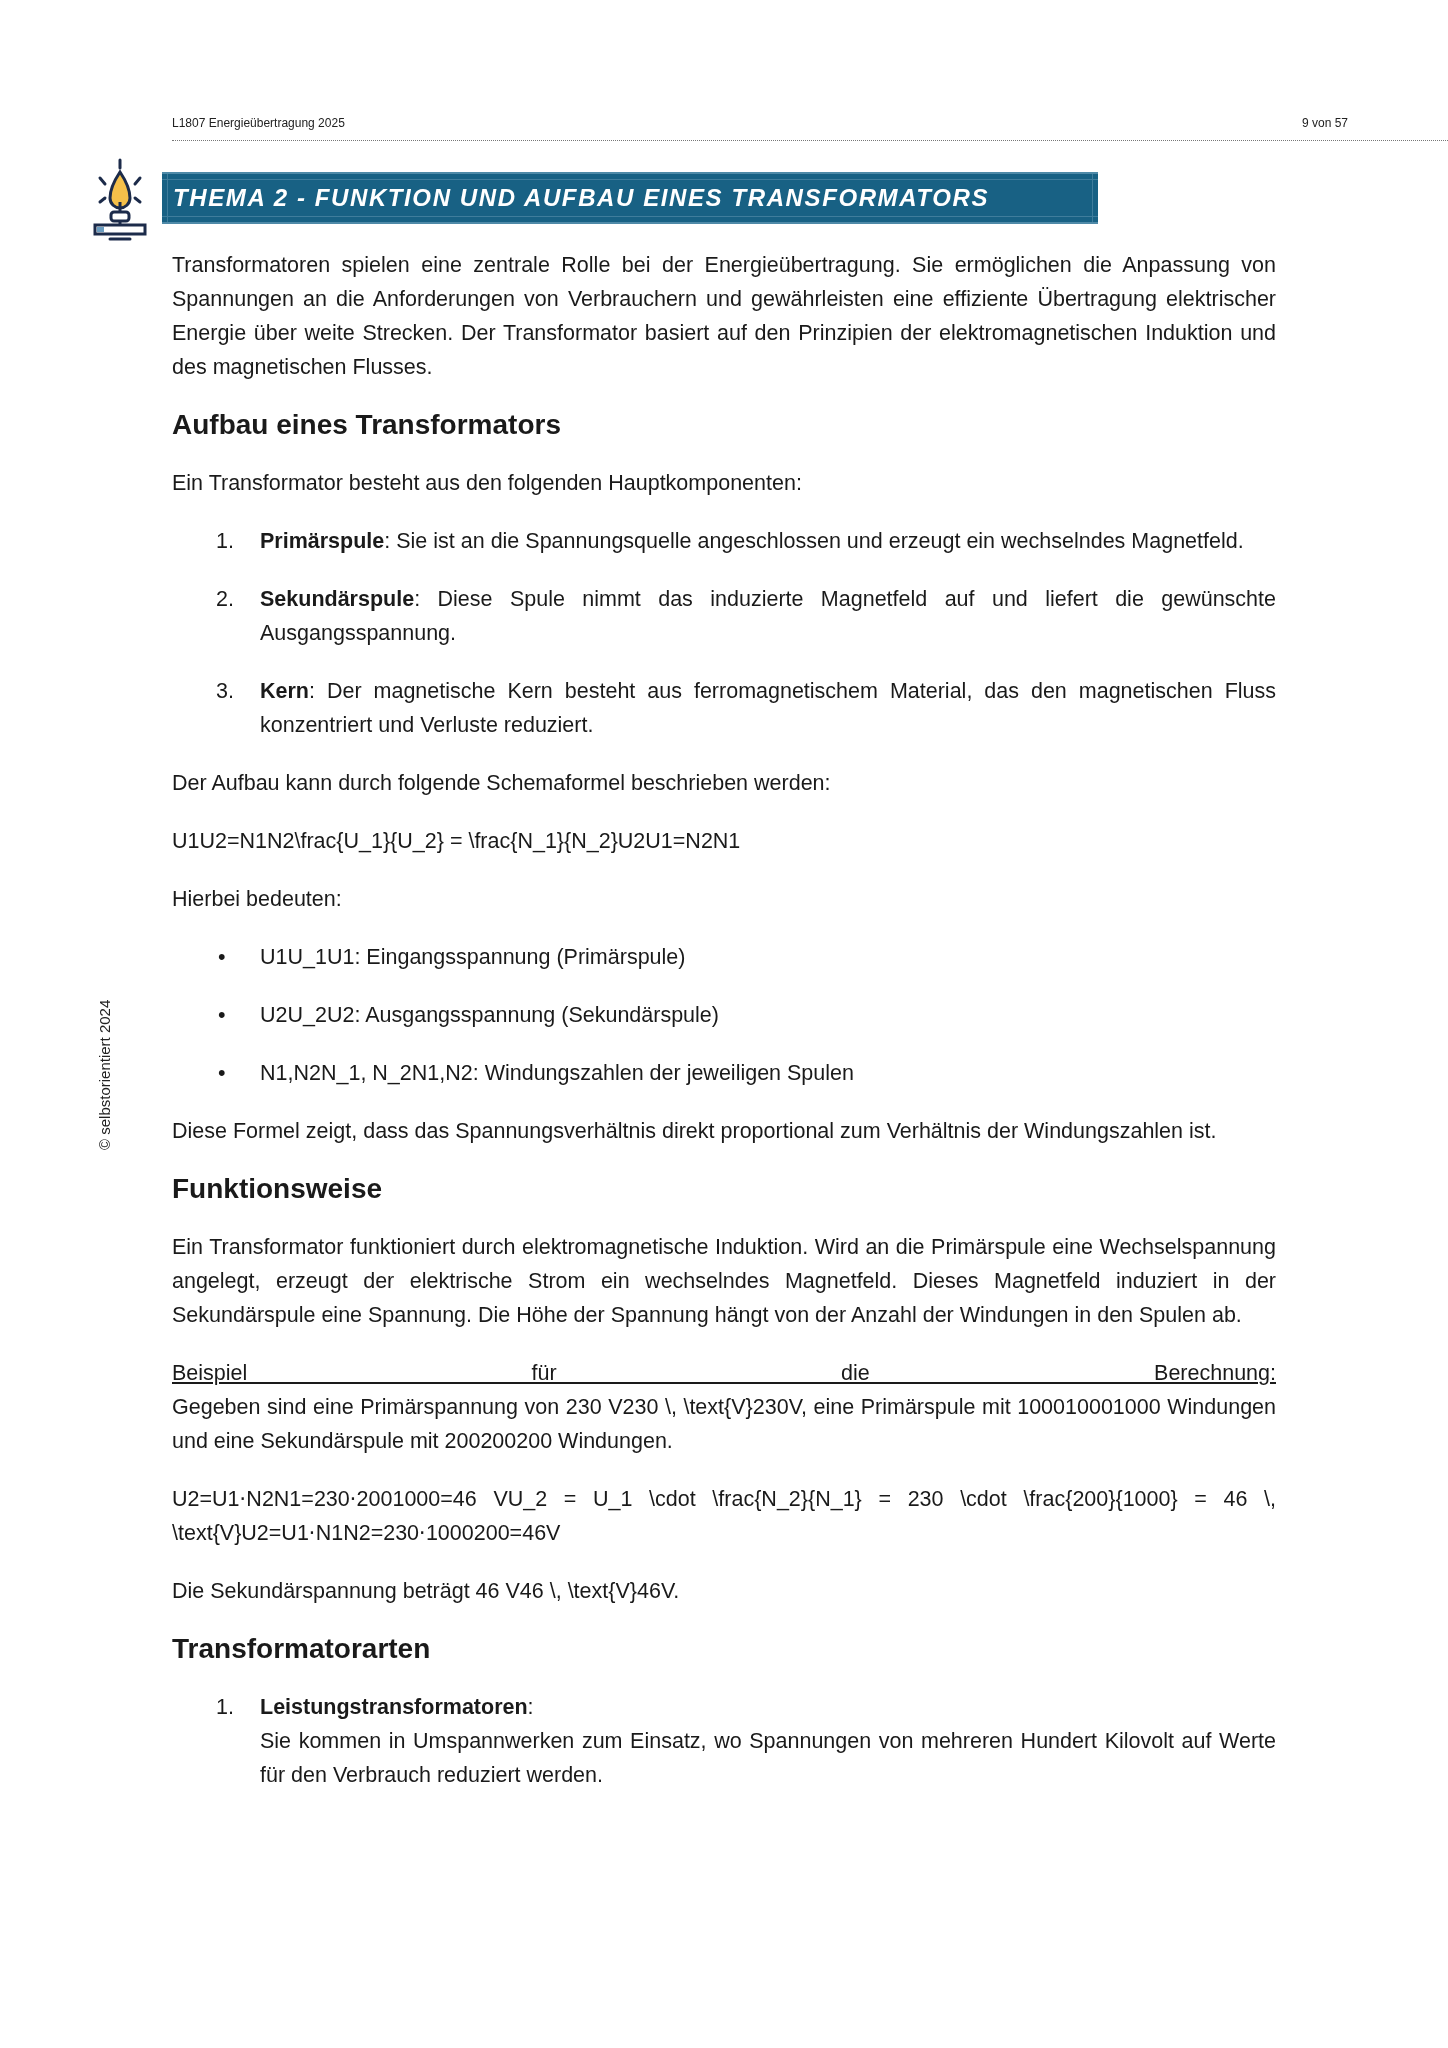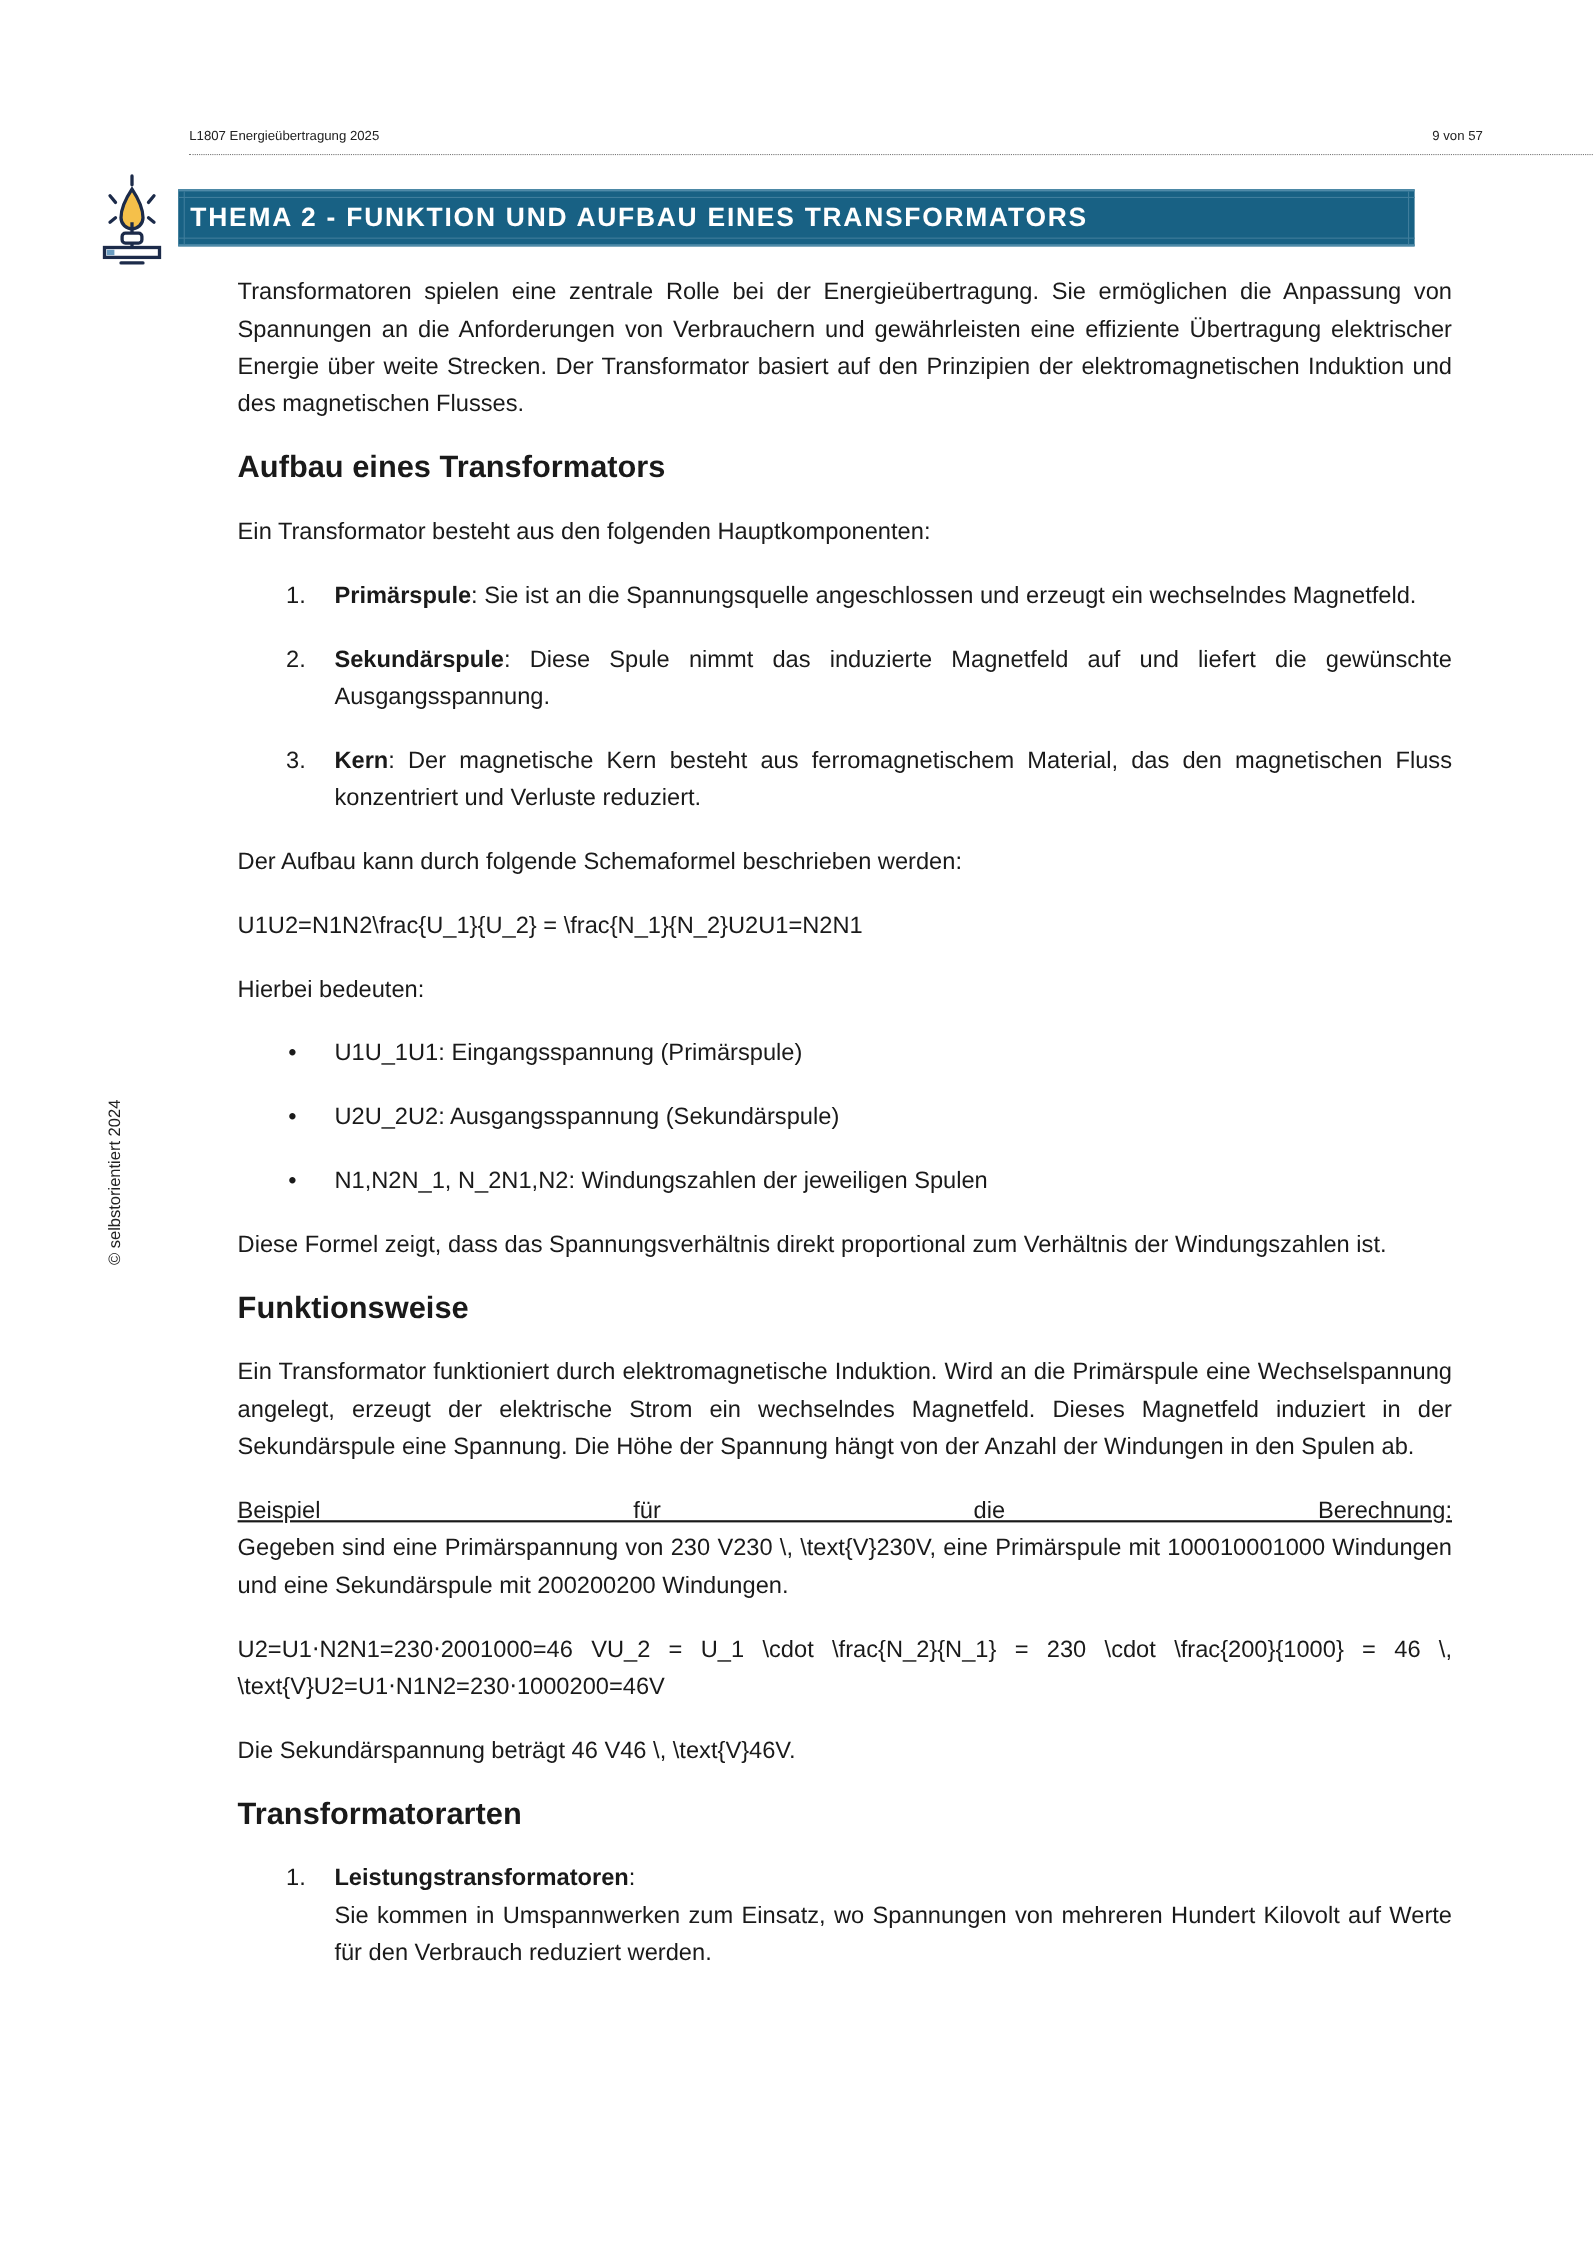--- a/index.html
+++ b/index.html
@@ -17,35 +17,35 @@
     .page-header .right {
       position: absolute; left: 1130px; top: 0; font-size: 12px; color: #222;
     }
     .copyright {
       position: absolute; left: 96px; top: 1150px;
       transform: rotate(-90deg); transform-origin: left top;
       font-size: 15px; color: #222; white-space: nowrap;
     }
     .topic-icon { position: absolute; left: 92px; top: 158px; width: 60px; height: 84px; }
     .section-banner {
-      position: absolute; left: 162px; top: 172px; width: 1124px; height: 52px;
+      position: absolute; left: 162px; top: 172px; width: 936px; height: 52px;
       background: #186184; box-sizing: border-box;
-      border-top: 2px solid #4f8aa8; border-bottom: 2px solid #4f8aa8;
+      border-top: 2px solid #4f8aa8; border-bottom: 2px solid #4f8aa8; font-style: italic;
     }
     .section-banner .inner-line-top { position: absolute; left: 0; right: 0; top: 5px; height: 1px; background: #3f7d9c; }
     .section-banner .inner-line-bottom { position: absolute; left: 0; right: 0; bottom: 5px; height: 1px; background: #3f7d9c; }
     .section-banner .inner-line-left { position: absolute; top: 0; bottom: 0; left: 5px; width: 1px; background: #3f7d9c; }
     .section-banner .inner-line-right { position: absolute; top: 0; bottom: 0; right: 5px; width: 1px; background: #3f7d9c; }
     .section-banner .title {
       position: absolute; left: 11px; top: 10px; font-size: 24px; font-weight: bold;
       color: #ffffff; letter-spacing: 1.6px; white-space: nowrap;
     }
     .content {
       position: absolute; left: 172px; top: 248px; width: 1104px;
-      font-size: 21.5px; line-height: 34px; color: #1a1a1a; margin-left: 44px;
+      font-size: 21.5px; line-height: 34px; color: #1a1a1a;
     }
     .content p { margin: 0 0 24px 0; text-align: justify; }
     .content h3 { margin: 0 0 24px 0; font-size: 28px; font-weight: bold; line-height: 34px; }
     ol.num-list, ul.bullet-list { margin: 0 0 24px 0; padding: 0; list-style: none; }
     ol.num-list li, ul.bullet-list li { position: relative; padding-left: 88px; margin-bottom: 24px; text-align: justify; }
     ol.num-list li:last-child, ul.bullet-list li:last-child { margin-bottom: 0; }
     ol.num-list .num { position: absolute; left: 44px; top: 0; }
     ul.bullet-list .bullet { position: absolute; left: 46px; top: 0; }
     .term { font-weight: bold; }
     .justify-spread { text-align: justify; text-align-last: justify; text-decoration: underline; }

